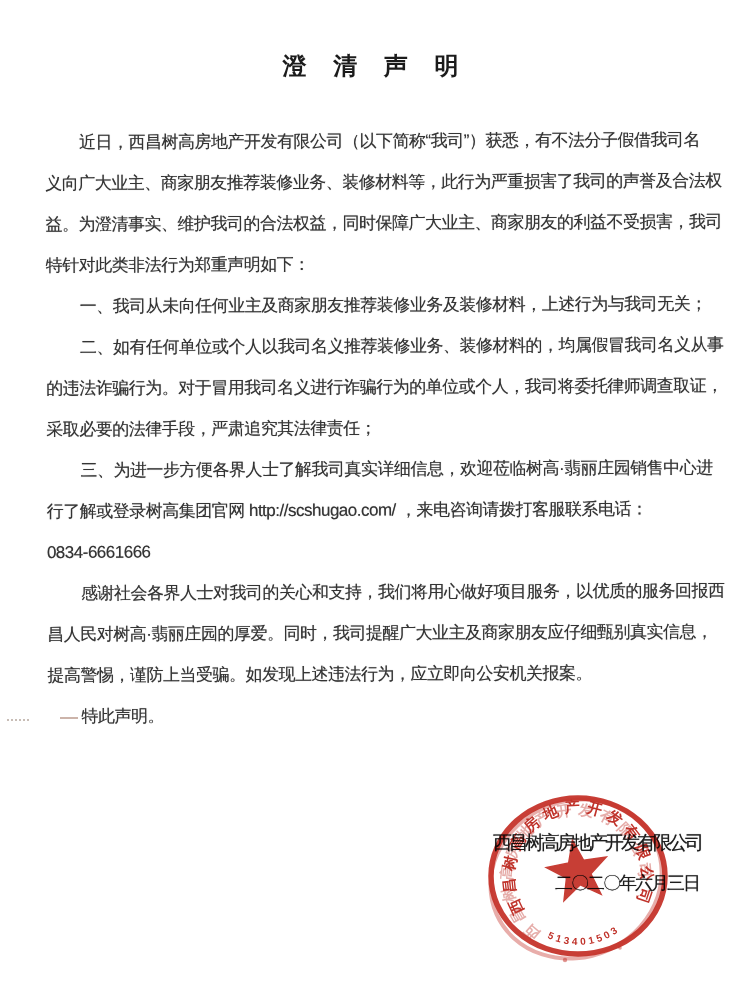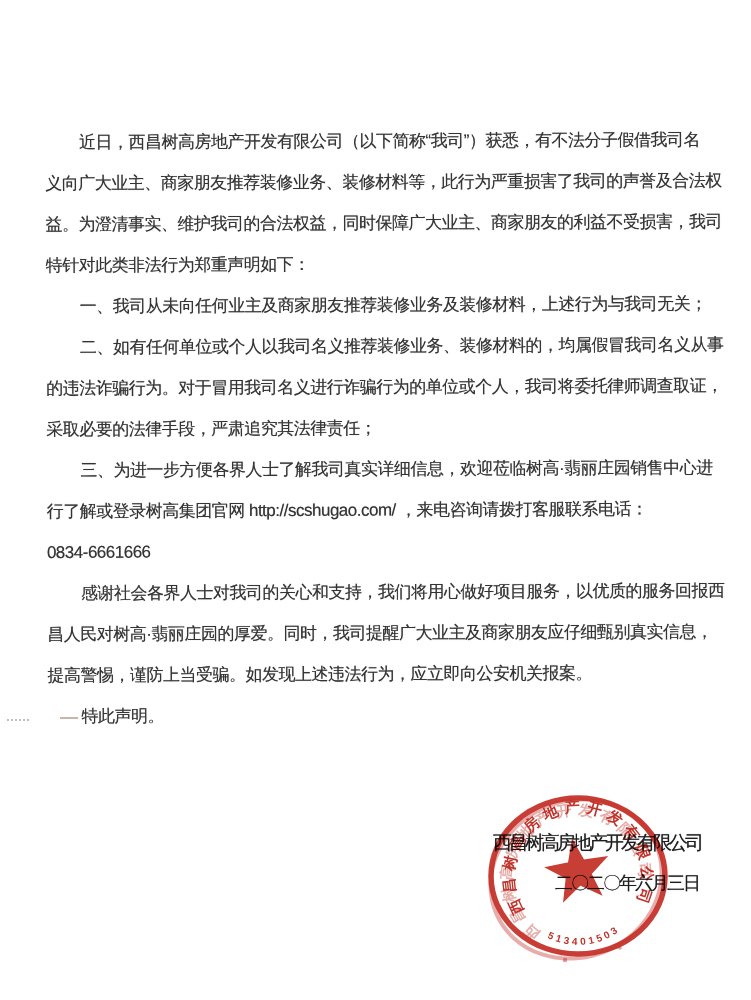--- a/index.html
+++ b/index.html
@@ -62,20 +62,21 @@
   }
   .seal text{ font-family:"Liberation Sans", sans-serif; }
   .seal-arc-text{ font-size:15px; font-weight:700; fill:#c0332b; letter-spacing:4px; }
   .seal-number{ font-size:10px; font-weight:700; fill:#c0332b; letter-spacing:2.5px; }
 </style>
 </head>
 <body>
 
 <div class="page">
 
+  <div class="doc-title">澄 清 声 明</div>
 
   <div class="content">
       <div class="line first">近日，西昌树高房地产开发有限公司（以下简称“我司”）获悉，有不法分子假借我司名</div>
       <div class="line">义向广大业主、商家朋友推荐装修业务、装修材料等，此行为严重损害了我司的声誉及合法权</div>
       <div class="line">益。为澄清事实、维护我司的合法权益，同时保障广大业主、商家朋友的利益不受损害，我司</div>
       <div class="line">特针对此类非法行为郑重声明如下：</div>
       <div class="line first">一、我司从未向任何业主及商家朋友推荐装修业务及装修材料，上述行为与我司无关；</div>
       <div class="line first">二、如有任何单位或个人以我司名义推荐装修业务、装修材料的，均属假冒我司名义从事</div>
       <div class="line">的违法诈骗行为。对于冒用我司名义进行诈骗行为的单位或个人，我司将委托律师调查取证，</div>
       <div class="line">采取必要的法律手段，严肃追究其法律责任；</div>

